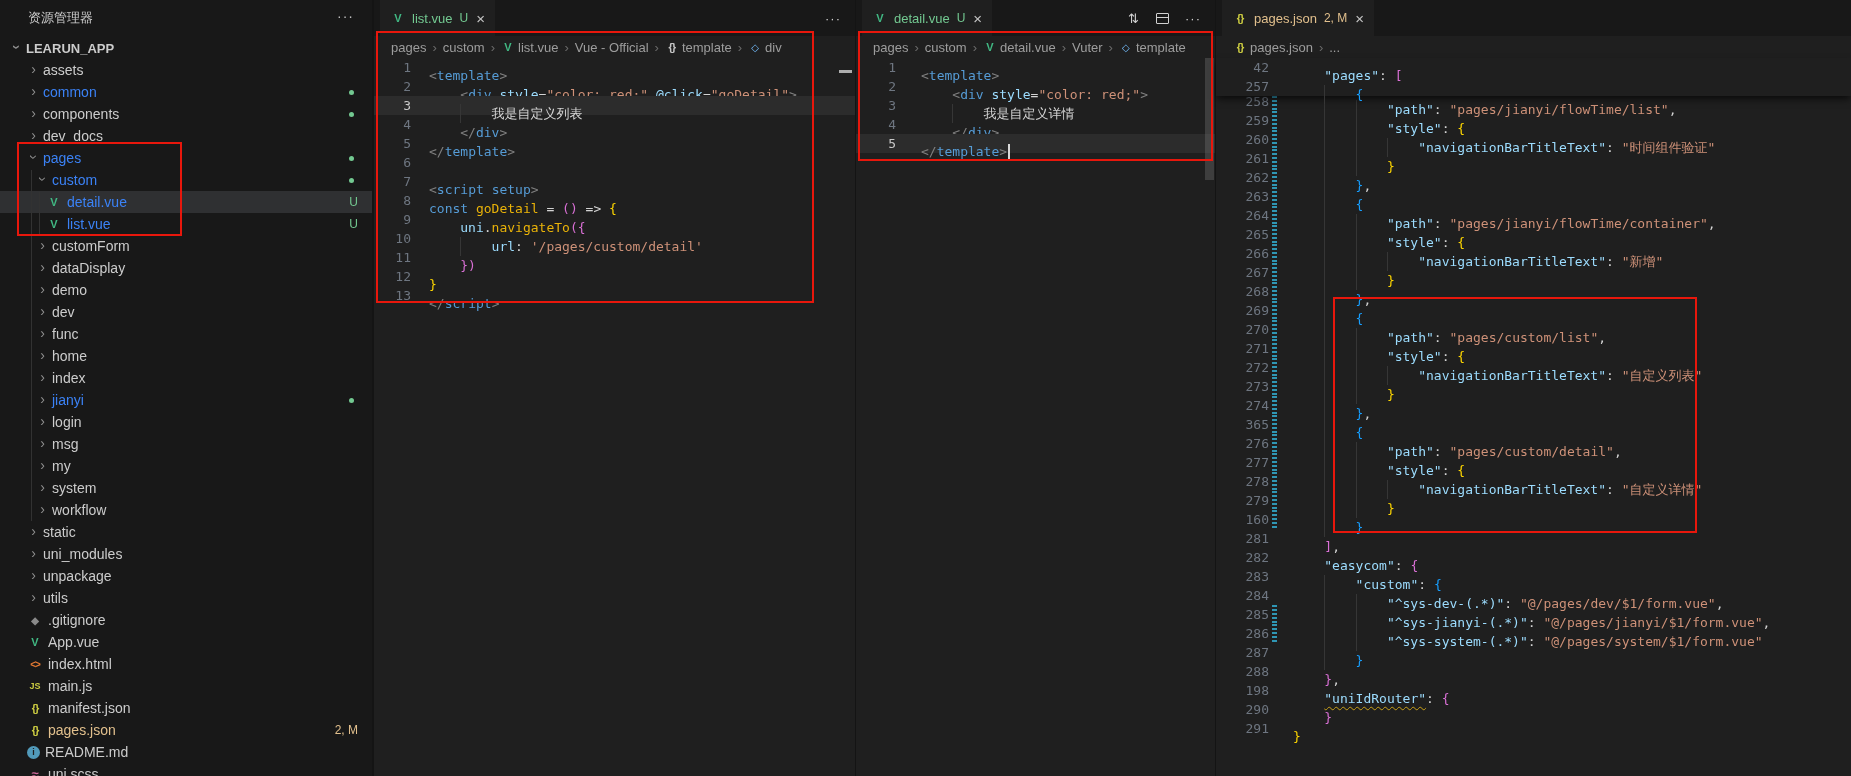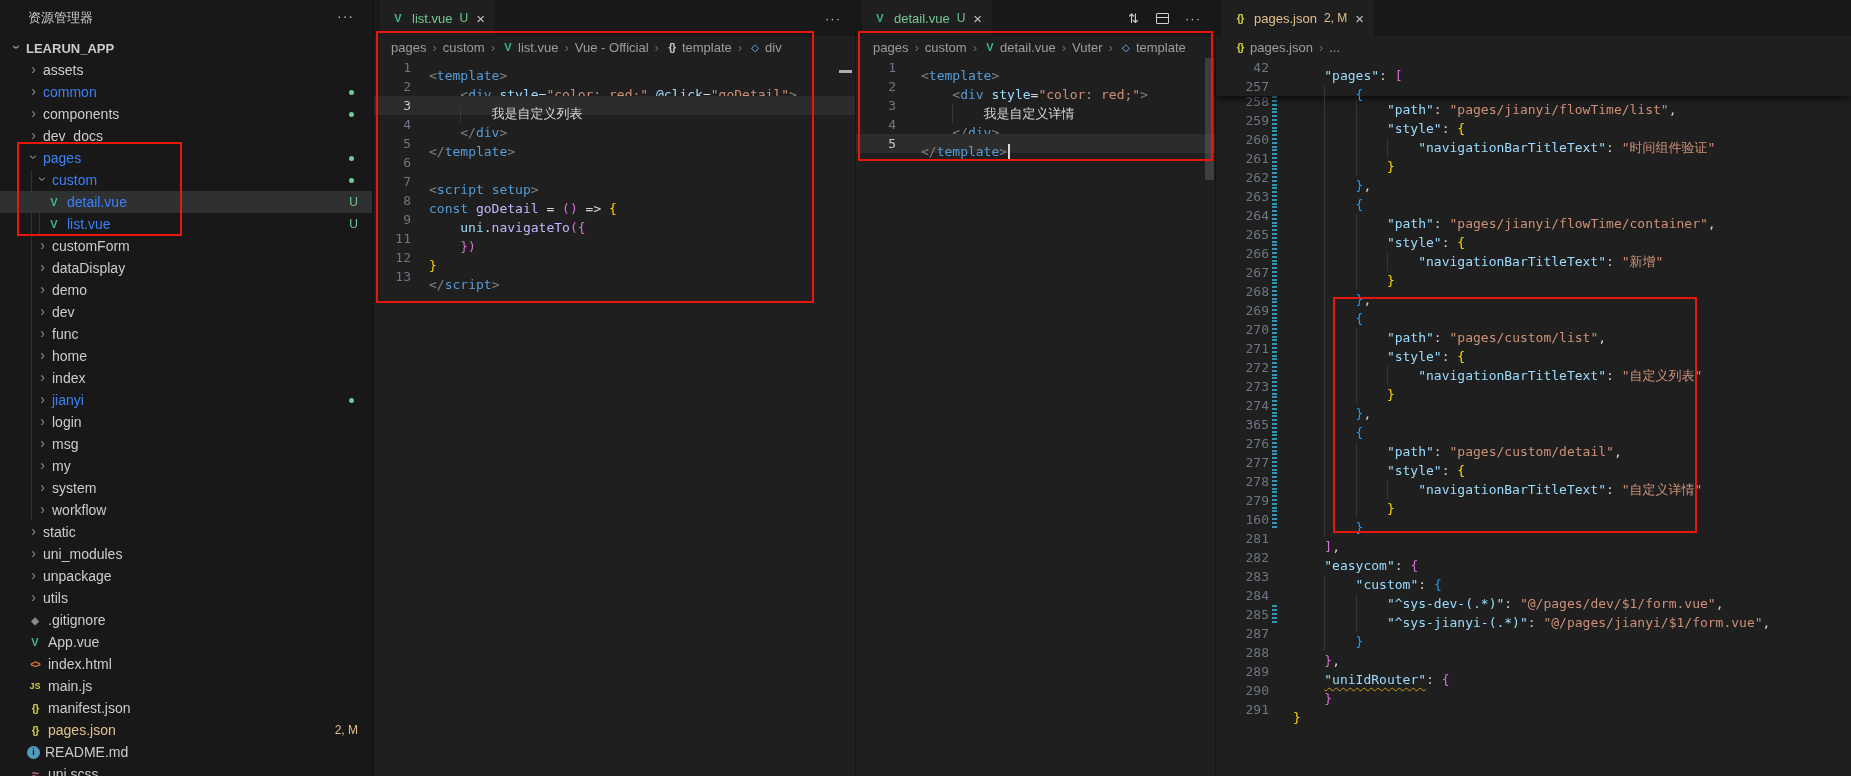--- a/index.html
+++ b/index.html
@@ -90,21 +90,21 @@
   .iu.ig { border-left:1px solid #363636; }
   .gut { position:absolute; left:56px; width:5px; top:0; height:19px;
          background:repeating-linear-gradient(180deg,#2f96b4 0 2px,rgba(0,0,0,0) 2px 4px); }
   .cursor { display:inline-block; width:2px; height:15px; background:#d9d9d9; vertical-align:-3px;
             margin-left:1px; }
   .sticky { position:absolute; top:58px; left:0; right:0; background:#1f1f1f; z-index:3;
             box-shadow:0 4px 7px -1px rgba(0,0,0,.65); }
 
   
   .tk-p { color:#808080; } .tk-tag { color:#569cd6; } .tk-attr { color:#9cdcfe; }
-  .tk-str { color:#ce9178; } .tk-kw { color:#569cd6; } .tk-fn { color:#c4b5fd; }
+  .tk-str { color:#ce9178; } .tk-kw { color:#569cd6; } .tk-fn { color:#eab308; }
   .tk-d { color:#d4d4d4; } .tk-txt { color:#d6d6d6; }
   .tk-b1 { color:#ffd700; } .tk-b2 { color:#da70d6; } .tk-b3 { color:#179fff; }
   .tk-warn { color:#9cdcfe; text-decoration:underline wavy #c8a018 1px; text-underline-offset:3px; }
 
   
   .redbox { position:absolute; border:2.5px solid #e8170c; z-index:6; pointer-events:none; }
   #rb-explorer { left:17px; top:142px; width:165px; height:94px; }
   #rb-pane1 { left:376px; top:31px; width:438px; height:272px; }
   #rb-pane2 { left:858px; top:31px; width:355px; height:130px; }
   #rb-pane3 { left:1333px; top:297px; width:364px; height:236px; }
@@ -316,20 +316,21 @@
     <div class="codebox">
         <div class="cl"><span class="ln">1</span><span class="ct"><span class="tk-p">&lt;</span><span class="tk-tag">template</span><span class="tk-p">&gt;</span></span></div>
         <div class="cl"><span class="ln">2</span><span class="ct"><span class="iu"></span><span class="tk-p">&lt;</span><span class="tk-tag">div</span><span class="tk-d"> </span><span class="tk-attr">style</span><span class="tk-d">=</span><span class="tk-str">"color: red;"</span><span class="tk-d"> </span><span class="tk-attr">@click</span><span class="tk-d">=</span><span class="tk-str">"goDetail"</span><span class="tk-p">&gt;</span></span></div>
         <div class="cl hl"><span class="ln">3</span><span class="ct"><span class="iu"></span><span class="iu ig"></span><span class="tk-txt">我是自定义列表</span></span></div>
         <div class="cl"><span class="ln">4</span><span class="ct"><span class="iu"></span><span class="tk-p">&lt;/</span><span class="tk-tag">div</span><span class="tk-p">&gt;</span></span></div>
         <div class="cl"><span class="ln">5</span><span class="ct"><span class="tk-p">&lt;/</span><span class="tk-tag">template</span><span class="tk-p">&gt;</span></span></div>
         <div class="cl"><span class="ln">6</span><span class="ct"></span></div>
         <div class="cl"><span class="ln">7</span><span class="ct"><span class="tk-p">&lt;</span><span class="tk-tag">script</span><span class="tk-d"> </span><span class="tk-tag">setup</span><span class="tk-p">&gt;</span></span></div>
         <div class="cl"><span class="ln">8</span><span class="ct"><span class="tk-kw">const</span><span class="tk-d"> </span><span class="tk-fn">goDetail</span><span class="tk-d"> = </span><span class="tk-b2">()</span><span class="tk-d"> =&gt; </span><span class="tk-b1">{</span></span></div>
         <div class="cl"><span class="ln">9</span><span class="ct"><span class="iu"></span><span class="tk-attr">uni</span><span class="tk-d">.</span><span class="tk-fn">navigateTo</span><span class="tk-b2">({</span></span></div>
+        <div class="cl"><span class="ln">10</span><span class="ct"><span class="iu"></span><span class="iu ig"></span><span class="tk-attr">url</span><span class="tk-d">: </span><span class="tk-str">'/pages/custom/detail'</span></span></div>
         <div class="cl"><span class="ln">11</span><span class="ct"><span class="iu"></span><span class="tk-b2">})</span></span></div>
         <div class="cl"><span class="ln">12</span><span class="ct"><span class="tk-b1">}</span></span></div>
         <div class="cl"><span class="ln">13</span><span class="ct"><span class="tk-p">&lt;/</span><span class="tk-tag">script</span><span class="tk-p">&gt;</span></span></div>
       </div>
     <div id="dash1"></div>
   </div>
 
   <div class="pane" id="pane2">
     <div class="tabs">
       <div class="tab">
@@ -419,23 +420,24 @@
         <div class="cl"><span class="ln">276</span><span class="gut"></span><span class="ct"><span class="iu"></span><span class="iu ig"></span><span class="iu ig"></span><span class="tk-attr">"path"</span><span class="tk-d">: </span><span class="tk-str">"pages/custom/detail"</span><span class="tk-d">,</span></span></div>
         <div class="cl"><span class="ln">277</span><span class="gut"></span><span class="ct"><span class="iu"></span><span class="iu ig"></span><span class="iu ig"></span><span class="tk-attr">"style"</span><span class="tk-d">: </span><span class="tk-b1">{</span></span></div>
         <div class="cl"><span class="ln">278</span><span class="gut"></span><span class="ct"><span class="iu"></span><span class="iu ig"></span><span class="iu ig"></span><span class="iu ig"></span><span class="tk-attr">"navigationBarTitleText"</span><span class="tk-d">: </span><span class="tk-str">"自定义详情"</span></span></div>
         <div class="cl"><span class="ln">279</span><span class="gut"></span><span class="ct"><span class="iu"></span><span class="iu ig"></span><span class="iu ig"></span><span class="tk-b1">}</span></span></div>
         <div class="cl"><span class="ln">160</span><span class="gut"></span><span class="ct"><span class="iu"></span><span class="iu ig"></span><span class="tk-b3">}</span></span></div>
         <div class="cl"><span class="ln">281</span><span class="ct"><span class="iu"></span><span class="tk-b2">]</span><span class="tk-d">,</span></span></div>
         <div class="cl"><span class="ln">282</span><span class="ct"><span class="iu"></span><span class="tk-attr">"easycom"</span><span class="tk-d">: </span><span class="tk-b2">{</span></span></div>
         <div class="cl"><span class="ln">283</span><span class="ct"><span class="iu"></span><span class="iu ig"></span><span class="tk-attr">"custom"</span><span class="tk-d">: </span><span class="tk-b3">{</span></span></div>
         <div class="cl"><span class="ln">284</span><span class="ct"><span class="iu"></span><span class="iu ig"></span><span class="iu ig"></span><span class="tk-attr">"^sys-dev-(.*)"</span><span class="tk-d">: </span><span class="tk-str">"@/pages/dev/$1/form.vue"</span><span class="tk-d">,</span></span></div>
         <div class="cl"><span class="ln">285</span><span class="gut"></span><span class="ct"><span class="iu"></span><span class="iu ig"></span><span class="iu ig"></span><span class="tk-attr">"^sys-jianyi-(.*)"</span><span class="tk-d">: </span><span class="tk-str">"@/pages/jianyi/$1/form.vue"</span><span class="tk-d">,</span></span></div>
+        <div class="cl"><span class="ln">286</span><span class="gut"></span><span class="ct"><span class="iu"></span><span class="iu ig"></span><span class="iu ig"></span><span class="tk-attr">"^sys-system-(.*)"</span><span class="tk-d">: </span><span class="tk-str">"@/pages/system/$1/form.vue"</span></span></div>
         <div class="cl"><span class="ln">287</span><span class="ct"><span class="iu"></span><span class="iu ig"></span><span class="tk-b3">}</span></span></div>
         <div class="cl"><span class="ln">288</span><span class="ct"><span class="iu"></span><span class="tk-b2">}</span><span class="tk-d">,</span></span></div>
-        <div class="cl"><span class="ln">289</span><span class="ct"><span class="iu"></span><span class="tk-warn">"uniIdRouter"</span><span class="tk-d">: </span><span class="tk-b2">{</span></span></div>
+        <div class="cl"><span class="ln">198</span><span class="ct"><span class="iu"></span><span class="tk-warn">"uniIdRouter"</span><span class="tk-d">: </span><span class="tk-b2">{</span></span></div>
         <div class="cl"><span class="ln">290</span><span class="ct"><span class="iu"></span><span class="tk-b2">}</span></span></div>
         <div class="cl"><span class="ln">291</span><span class="ct"><span class="tk-b1">}</span></span></div>
       </div>
     <div class="sticky">
         <div class="cl"><span class="ln">42</span><span class="ct"><span class="iu"></span><span class="tk-attr">"pages"</span><span class="tk-d">: </span><span class="tk-b2">[</span></span></div>
         <div class="cl"><span class="ln">257</span><span class="ct"><span class="iu"></span><span class="iu ig"></span><span class="tk-b3">{</span></span></div>
       </div>
   </div>
 
   <div class="redbox" id="rb-explorer"></div>

